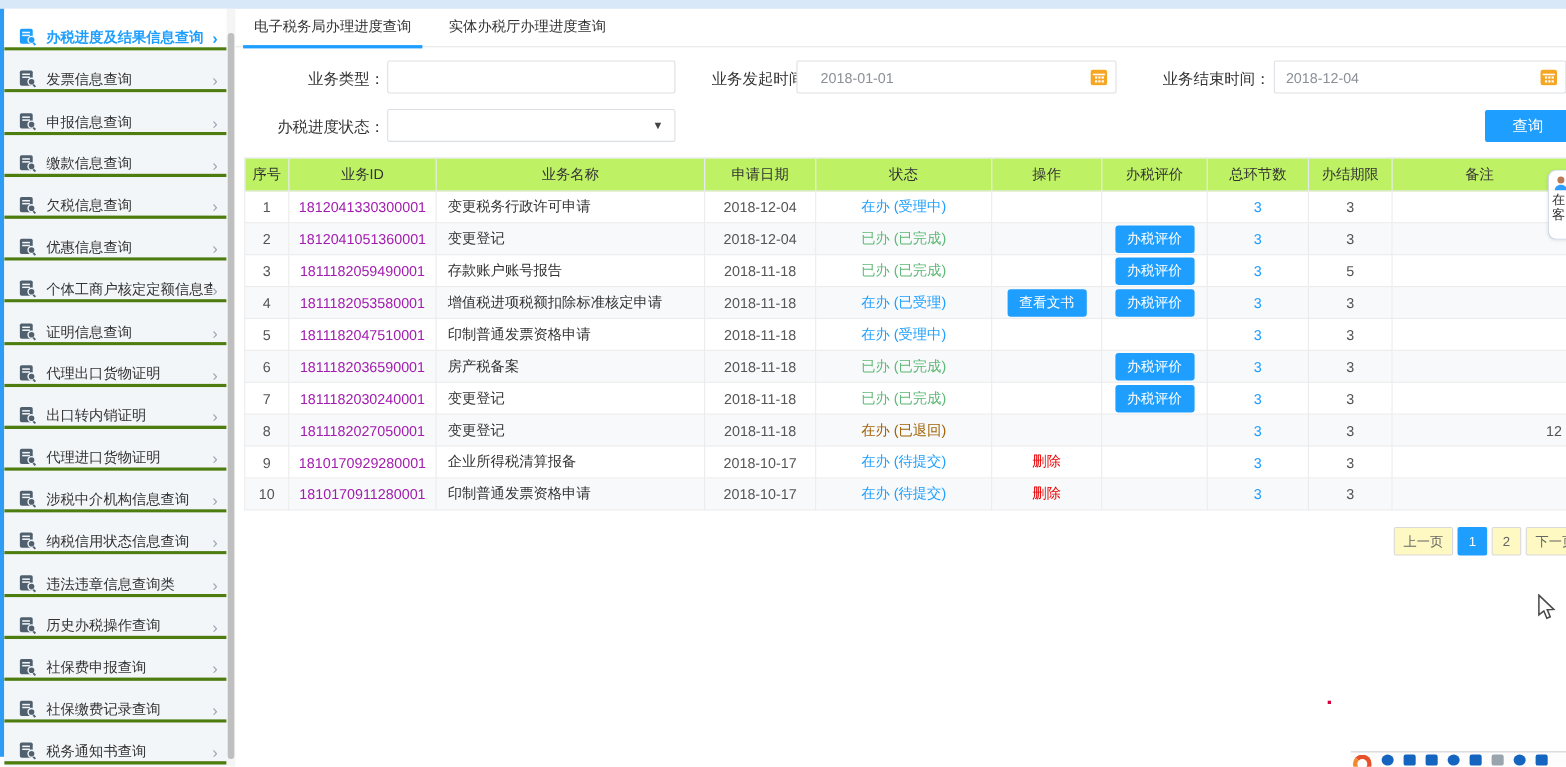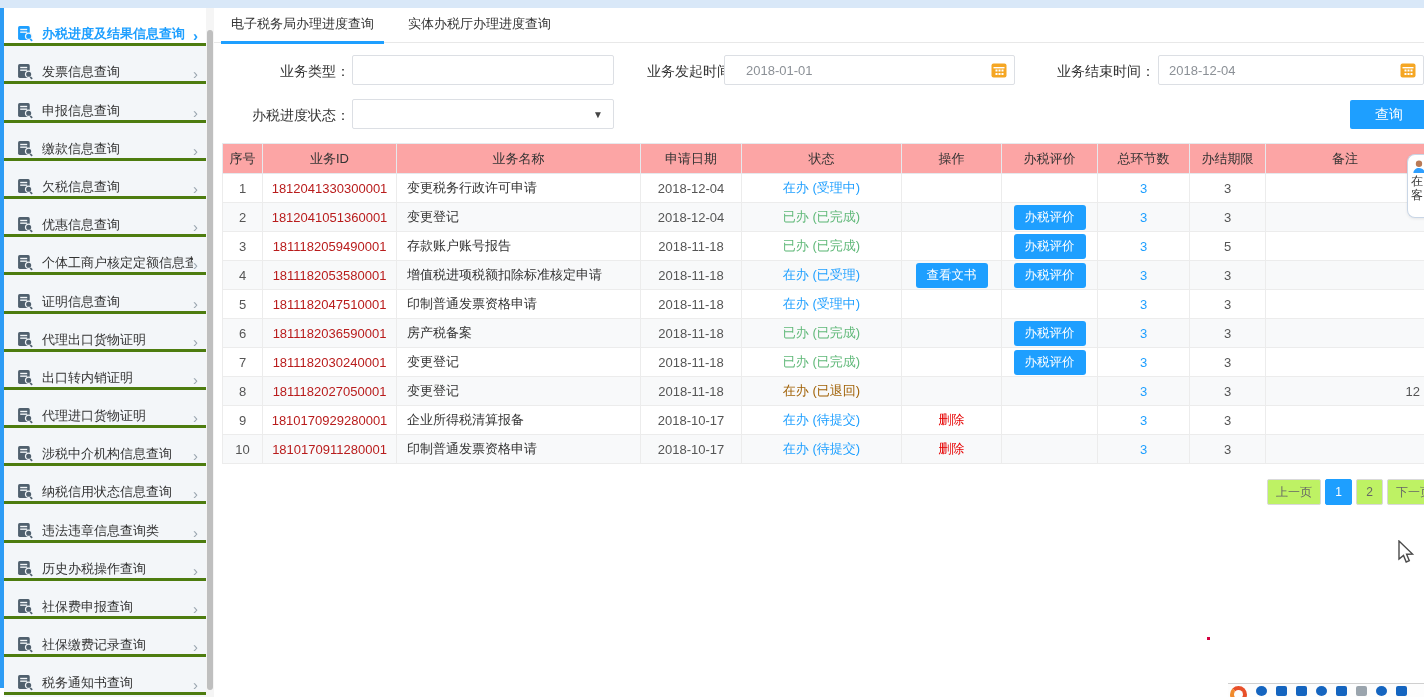--- a/index.html
+++ b/index.html
@@ -35,37 +35,37 @@
     font-size:13px; color:#8b9096; padding:0 26px 0 10px; display:flex; align-items:center; }
   .cal-icon { position:absolute; right:7px; top:6px; width:16px; height:16px; }
   .f-select { display:flex; align-items:center; }
   .f-select .caret { margin-left:auto; color:#444; font-size:10px; }
   .search-btn { position:absolute; left:1350px; top:100px; width:78px; height:29px; background:#1E9FFF; color:#fff;
     border:none; border-radius:2px; font-size:14px; cursor:pointer; }
 
   
   .table-wrap { position:absolute; left:222px; top:143px; width:1202px; }
   table { border-collapse:collapse; width:1202px; table-layout:fixed; }
-  th { background:#fca5a5; height:30px; font-size:13px; color:#333; font-weight:normal;
+  th { background:#bef264; height:30px; font-size:13px; color:#333; font-weight:normal;
     border:1px solid #e6e9ed; text-align:center; }
   td { height:29px; font-size:13px; color:#555; border:1px solid #ececec; text-align:center;
     overflow:hidden; white-space:nowrap; padding:0 4px; }
   tbody tr:nth-child(even) td { background:#f8f9fa; }
   td.c-name { text-align:left; padding-left:10px; color:#333; }
   td.c-remark { text-align:right; padding-left:12px; }
-  .id-link { color:#b91c1c; cursor:pointer; }
+  .id-link { color:#a21caf; cursor:pointer; }
   .steps-link { color:#1E9FFF; cursor:pointer; }
   .st-blue { color:#1E9FFF; } .st-green { color:#5FB878;margin-top:23px; } .st-orange { color:#a16207; }
   .mini-btn { background:#1E9FFF; color:#fff; border:none; border-radius:3px; padding:4px 11px;
     font-size:12.5px; cursor:pointer; }
   .del-link { color:#e60000; cursor:pointer; font-size:13px; }
 
   
   .pagination { position:absolute; left:1267px; top:479px; display:flex; gap:4px; }
-  .pg-btn { min-width:27px; height:26px; border:1px solid #d9d9d9; background:#bef264; border-radius:2px;
+  .pg-btn { min-width:27px; height:26px; border:1px solid #d9d9d9; background:#fef9c3; border-radius:2px;
     color:#666; font-size:12px; display:flex; align-items:center; justify-content:center; padding:0 8px; cursor:pointer; white-space:nowrap; }
   .pg-btn.num { padding:0; }
   .pg-btn.active { background:#1E9FFF; border-color:#1E9FFF; color:#fff; }
 
   
   .service-widget { position:absolute; left:1407px; top:154px; width:42px; height:64px; background:#fff;
     border:1px solid #c9d6e6; border-right:none; border-radius:8px 0 0 8px; box-shadow:0 1px 3px rgba(0,0,0,.08);
     display:flex; flex-direction:column; align-items:flex-start; padding:4px 0 0 3px; cursor:pointer; }
   .service-widget .sv-char { font-size:12px; color:#333; line-height:14px; }
 

